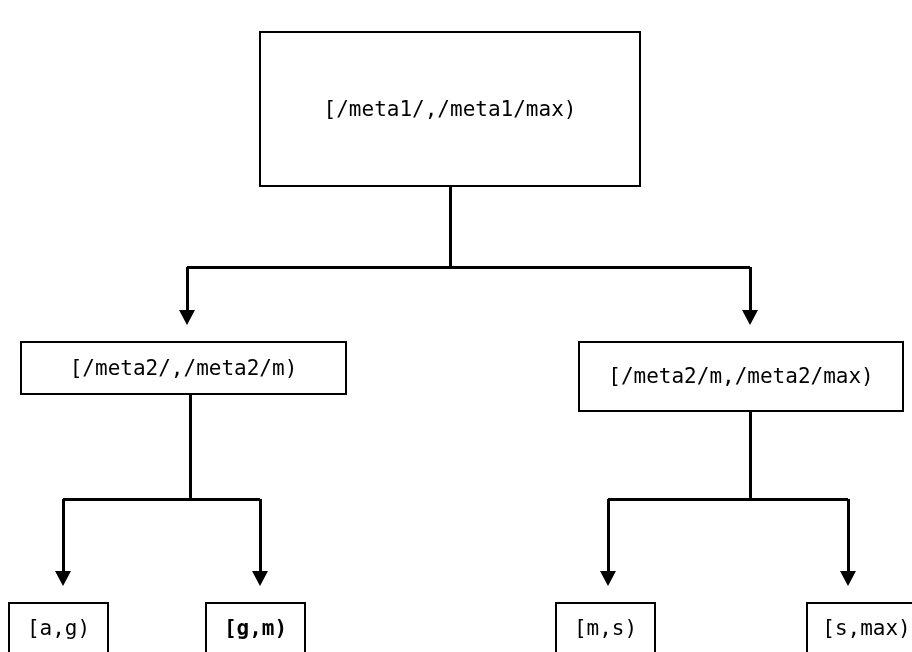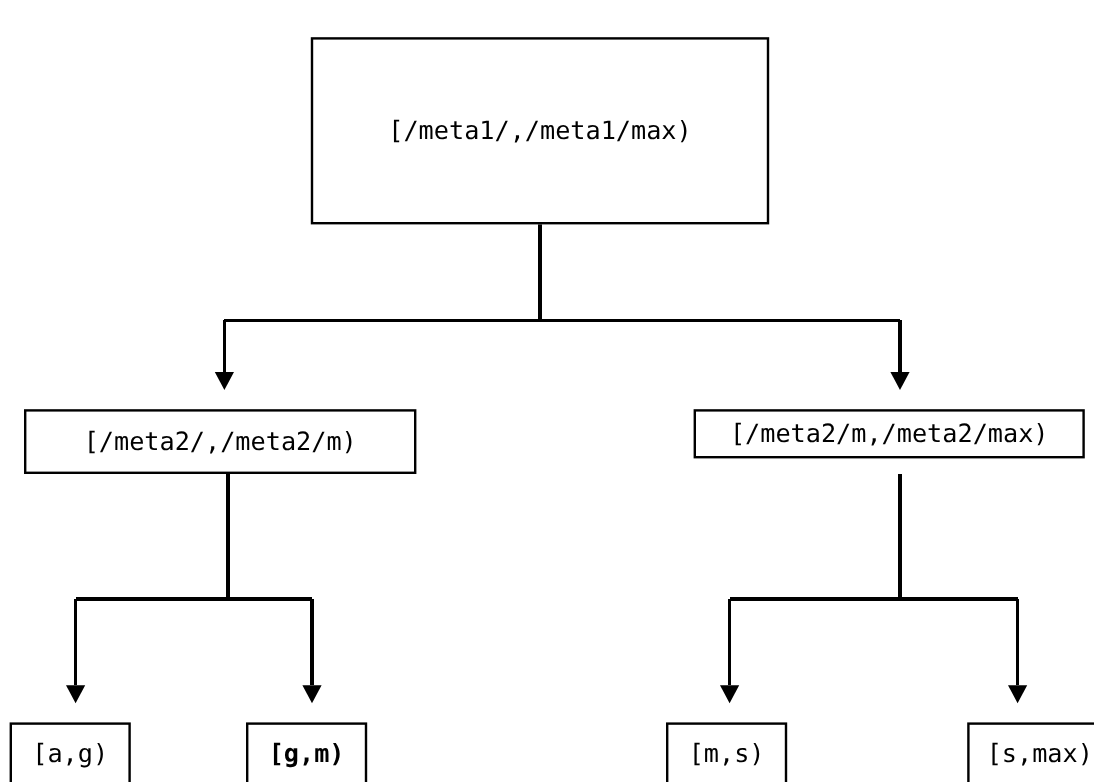--- a/index.html
+++ b/index.html
@@ -52,21 +52,21 @@
   #node-mid-left {
     left: 20px;
     top: 322px;
     width: 327px;
     height: 54px;
   }
   #node-mid-right {
     left: 578px;
     top: 322px;
     width: 326px;
-    height: 41px;
+    height: 71px;
   }
   #node-leaf-0 {
     left: 8px;
     top: 583px;
     width: 101px;
     height: 53px;
   }
   #node-leaf-1 {
     left: 205px;
     top: 583px;

